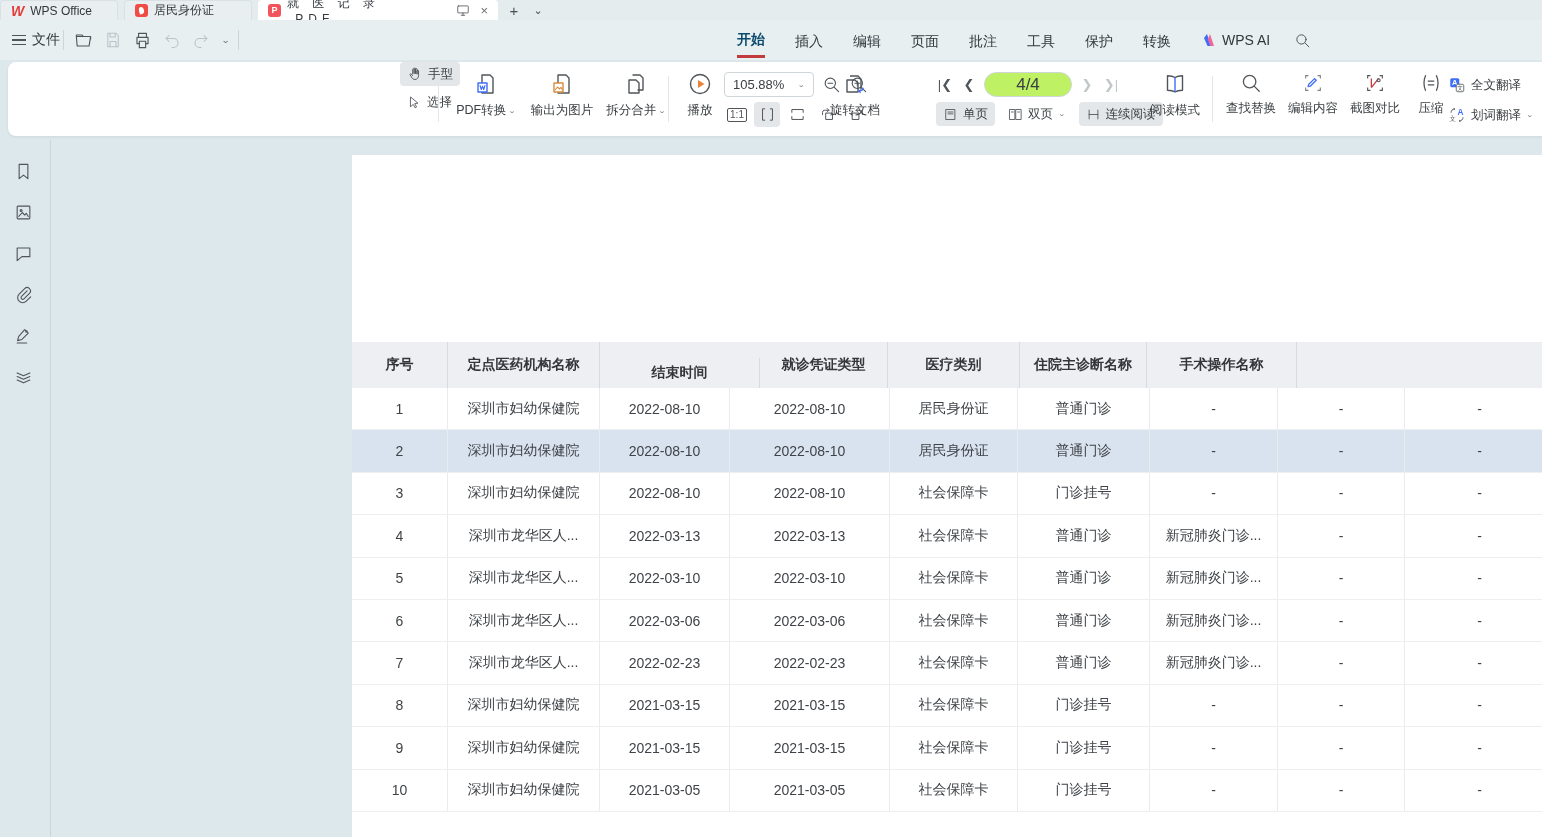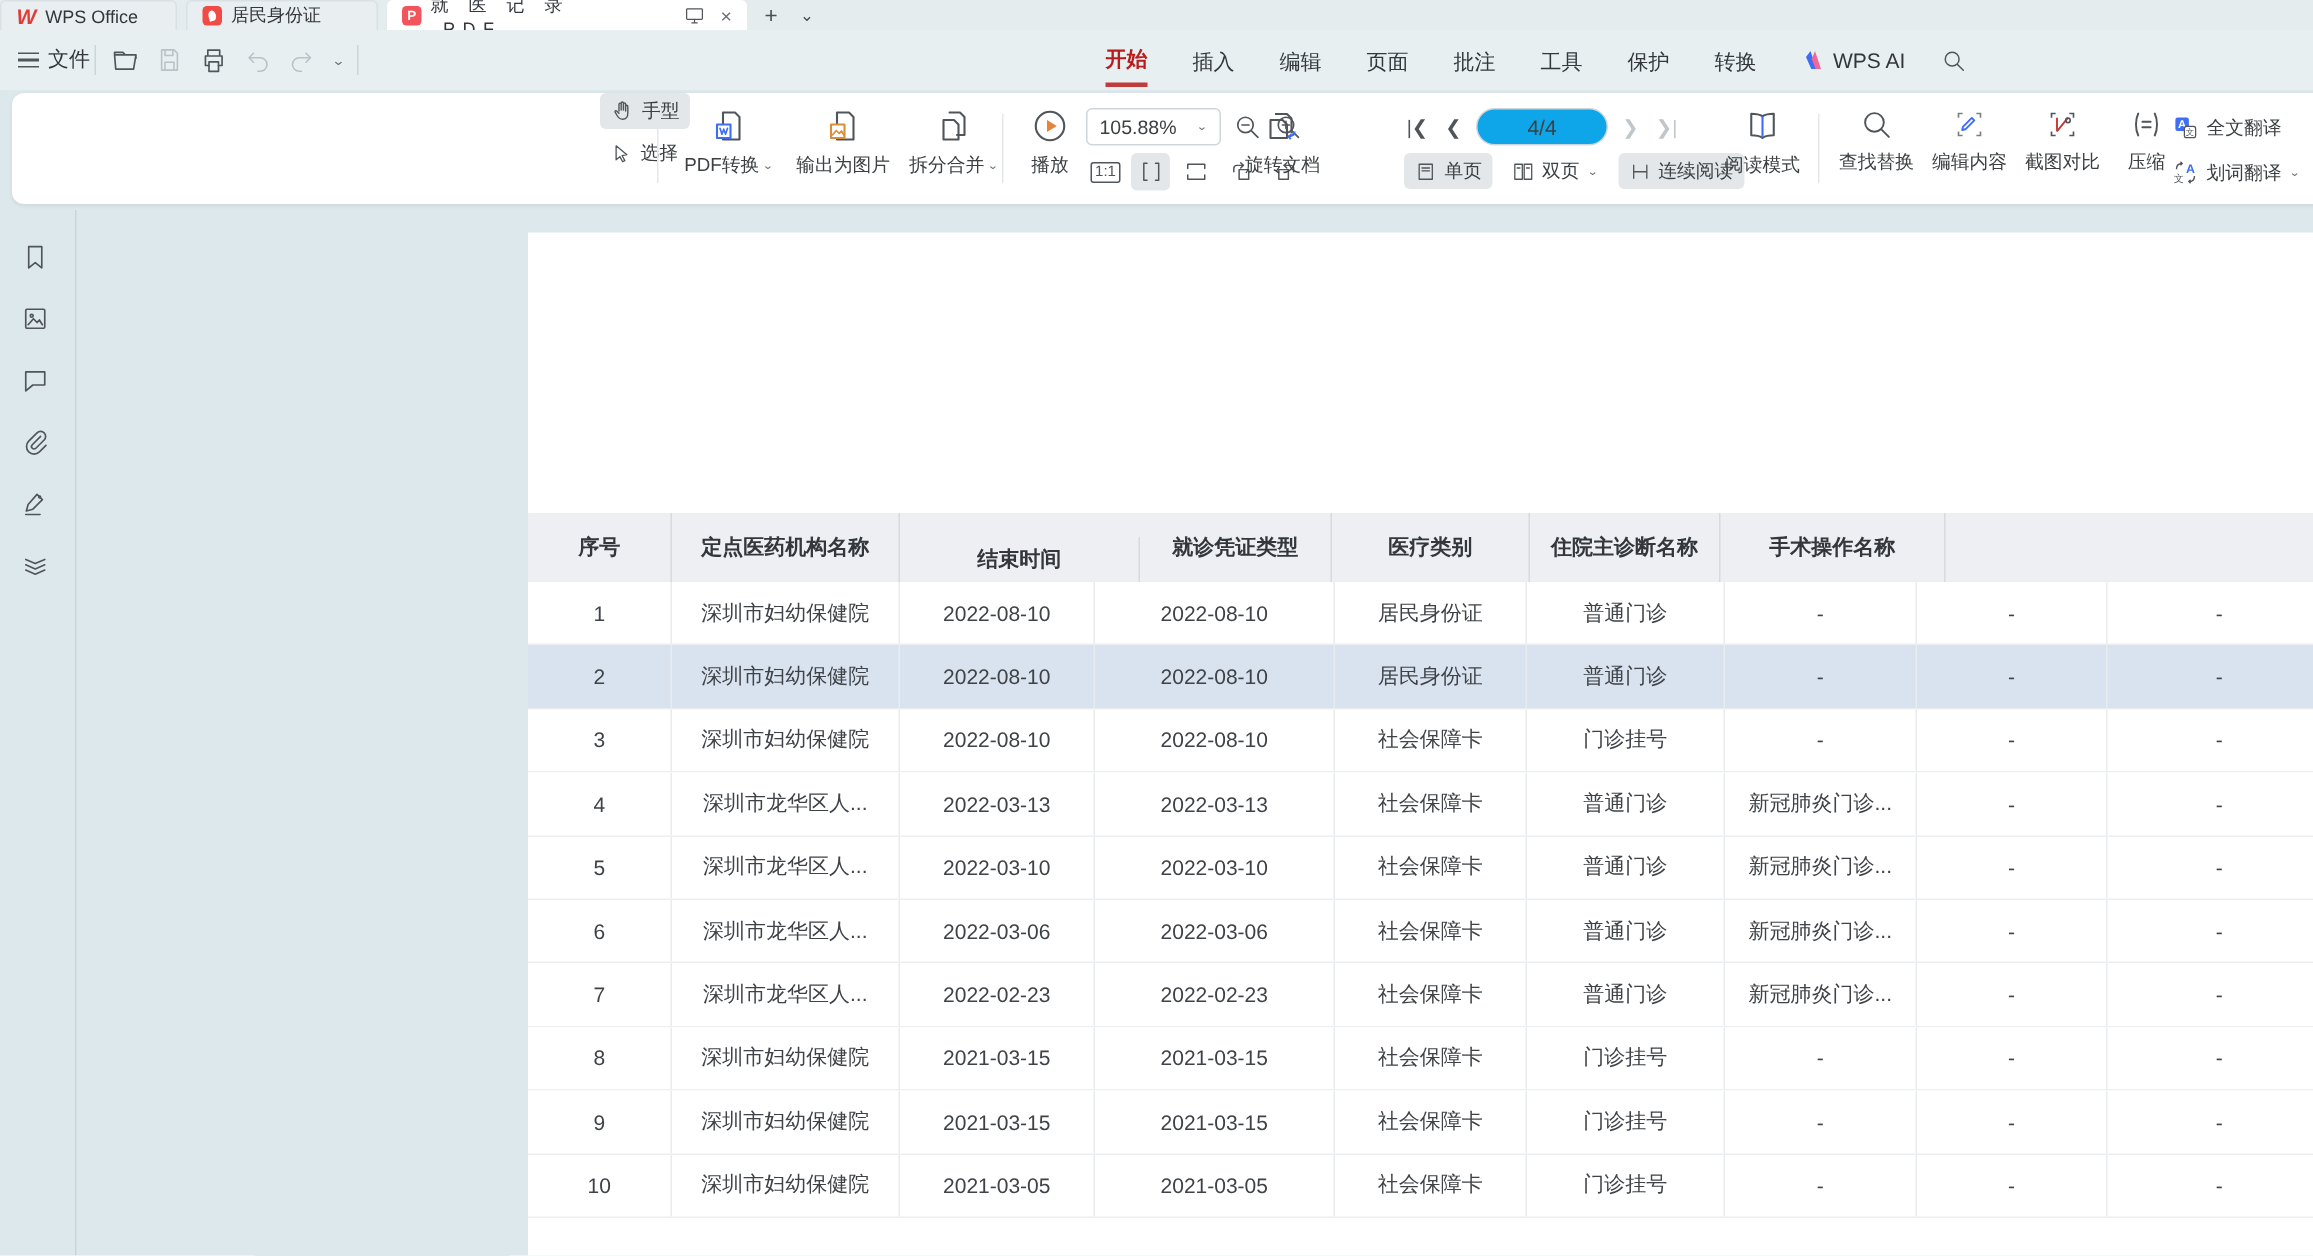--- a/index.html
+++ b/index.html
@@ -24,35 +24,35 @@
 
   
   .menubar { position:absolute; left:0; top:20px; width:100%; height:40px; background:#e7eff1; }
   .file-btn { position:absolute; left:12px; top:8px; height:24px; display:flex; align-items:center; gap:6px; font-size:14px; color:#33373c; }
   .burger { width:14px; display:flex; flex-direction:column; gap:3px; }
   .burger i { display:block; height:1.4px; background:#50555a; }
   .v-div { position:absolute; top:10px; width:1px; height:20px; background:#ccd6d9; }
   .quick { position:absolute; left:74px; top:8px; height:24px; display:flex; align-items:center; gap:11px; }
   .menus { position:absolute; left:737px; top:0; height:40px; display:flex; align-items:center; gap:30px; font-size:14px; color:#33373c; }
   .menu-item { padding:9px 0 6px 0; cursor:default; }
-  .menu-item.active { color:#b91c1c; font-weight:bold; border-bottom:3px solid #c23b3c; }
+  .menu-item.active { color:#0c4a6e; font-weight:bold; border-bottom:3px solid #c23b3c; }
   .wpsai { display:flex; align-items:center; gap:5px; }
   .menubar .search { margin-left:-6px; }
 
   
   .ribbon { position:absolute; left:8px; top:62px; right:-12px; height:74px; background:#ffffff; border-radius:8px; box-shadow:0 1px 3px rgba(0,0,0,.07); }
   .rb-div { position:absolute; top:14px; width:1px; height:46px; background:#e3e7e9; }
   .grp { position:absolute; top:0; height:74px; }
   .row-btn { display:flex; align-items:center; gap:5px; font-size:12.5px; color:#3c4043; padding:3px 7px; border-radius:4px; height:24px; }
   .row-btn.on { background:#e3e7e9; }
   .stack-btn { display:flex; flex-direction:column; align-items:center; justify-content:flex-start; padding-top:10px; gap:6px; font-size:12.5px; color:#3c4043; height:74px; }
   .stack-btn .lbl { display:flex; align-items:center; gap:2px; white-space:nowrap; }
   .caret { font-size:9px; color:#6a7074; transform:scaleY(.8); }
   .zoom-box { width:90px; height:25px; border:1px solid #cfd6d9; border-radius:4px; display:flex; align-items:center; justify-content:space-between; padding:0 8px; font-size:13px; background:#fff; }
-  .page-box { width:88px; height:25px; border:1px solid #cfd6d9; border-radius:13px; display:flex; align-items:center; justify-content:center; font-size:14px; background:#0ea5e9; }
+  .page-box { width:88px; height:25px; border:1px solid #cfd6d9; border-radius:13px; display:flex; align-items:center; justify-content:center; font-size:17px; background:#bef264; }
   .mini { width:26px; height:25px; display:flex; align-items:center; justify-content:center; border-radius:4px; }
   .mini.on { background:#e3e7e9; }
   .one2one { font-size:10px; border:1.3px solid #50555a; border-radius:2px; padding:0 2px; line-height:12px; color:#50555a; }
   .nav-ic { color:#50555a; font-size:13px; width:18px; text-align:center; }
   .nav-ic.dis { color:#bfc7ca; }
   .inline-btn { display:flex; align-items:center; gap:5px; font-size:12.5px; color:#3c4043; height:26px; }
 
   
   .workspace { position:absolute; left:0; top:136px; right:0; bottom:0; }
   .side-line { position:absolute; left:50px; top:4px; bottom:0; width:1px; background:#cbd6d9; }

